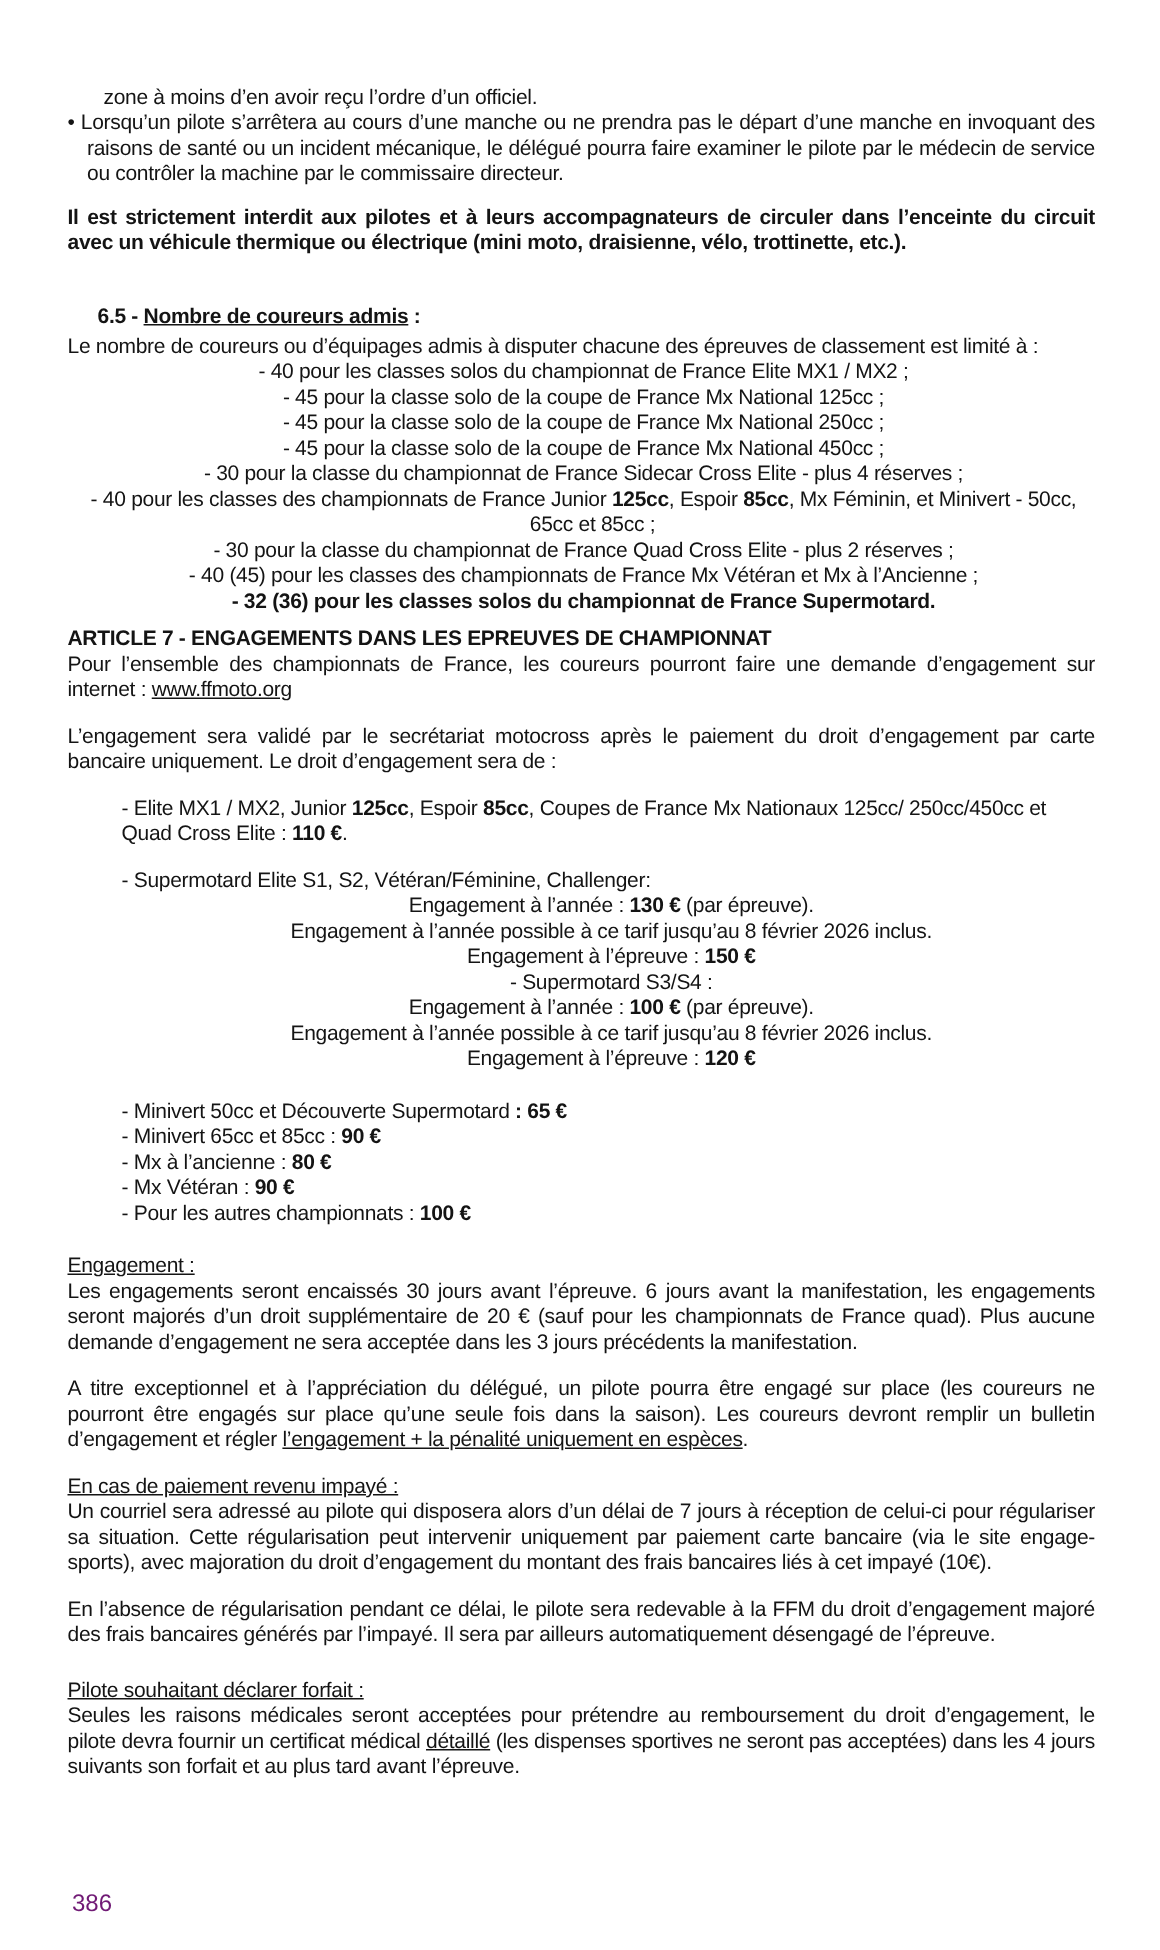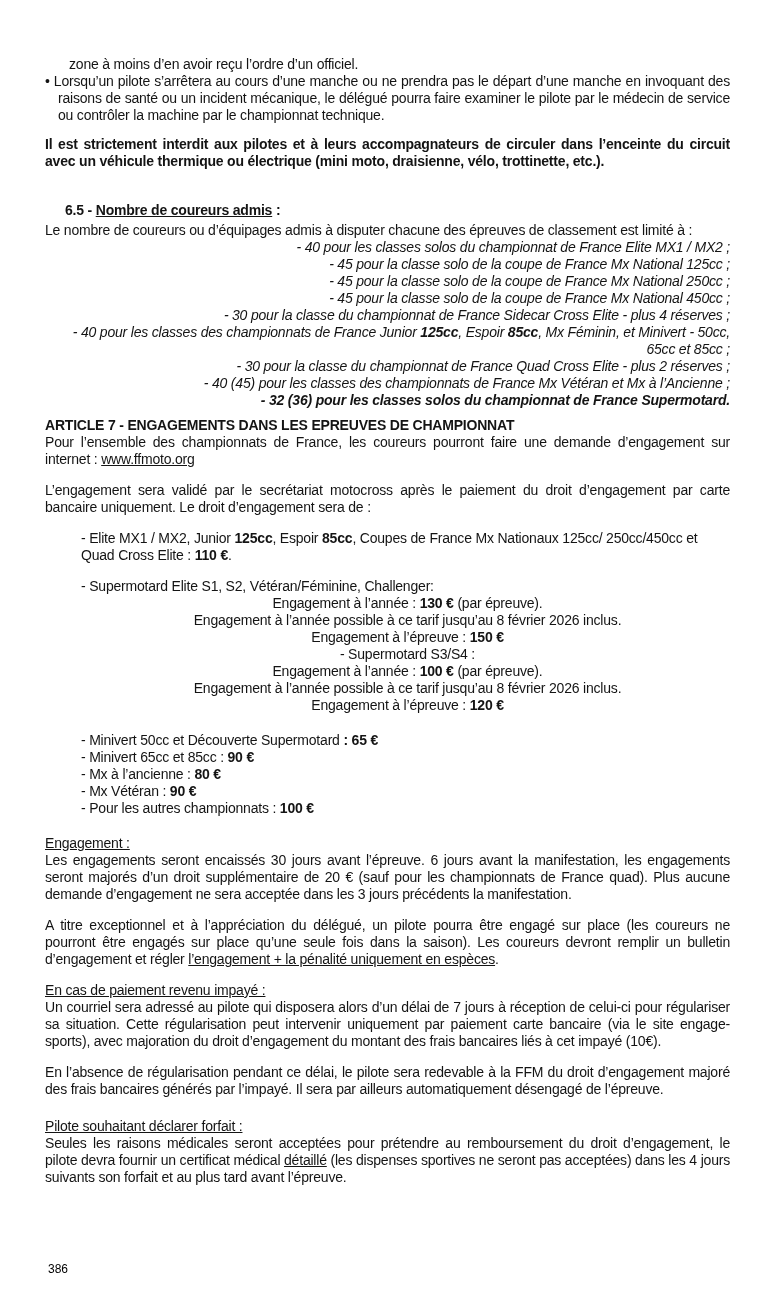--- a/index.html
+++ b/index.html
@@ -18,41 +18,41 @@
     color: #141414;
   }
   .block { text-align: justify; }
   .b { font-weight: 700; }
   .u { text-decoration: underline; }
   .cont   { margin-left: 24px; text-align: left; }
   .bullet { padding-left: 13px; text-indent: -13px; }
   .para   { text-align: justify; }
   .h-article { font-weight: 700; text-align: left; }
   .h-section { margin-left: 20px; font-weight: 700; text-align: left; margin-top: 24px; margin-bottom: 3px; }
-  .li1    { margin-left: 3px; padding-left: 12px; text-indent: -12px; text-align: right; font-style: italic; }
+  .li1    { margin-left: 3px; padding-left: 12px; text-indent: -12px; text-align: center; }
   .li-flat{ margin-left: 36px; text-align: left; }
   .li2    { margin-left: 40px; text-align: center; }
   .spacer { width: 100%; }
   .pagenum {
     position: absolute;
     left: 48px;
     bottom: 22px;
-    font-size: 12px;
+    font-size: 16px;
     letter-spacing: 0;
-    color: #000000;
+    color: #701a75;
   }
   .bullet-glyph { display: inline; }
 </style>
 </head>
 <body>
 
 <div class="page">
   <div class="doc">
       <div class="block cont"><span>zone à moins d’en avoir reçu l’ordre d’un officiel.</span></div>
-      <div class="block bullet"><span class="bullet-glyph">•&nbsp;</span><span>Lorsqu’un pilote s’arrêtera au cours d’une manche ou ne prendra pas le départ d’une manche en invoquant des raisons de santé ou un incident mécanique, le délégué pourra faire examiner le pilote par le médecin de service ou contrôler la machine par le championnat technique.</span></div>
+      <div class="block bullet"><span class="bullet-glyph">•&nbsp;</span><span>Lorsqu’un pilote s’arrêtera au cours d’une manche ou ne prendra pas le départ d’une manche en invoquant des raisons de santé ou un incident mécanique, le délégué pourra faire examiner le pilote par le médecin de service ou contrôler la machine par le commissaire directeur.</span></div>
       <div class="block spacer" style="height: 12px;"></div>
       <div class="block para"><span class="b">Il est strictement interdit aux pilotes et à leurs accompagnateurs de circuler dans l’enceinte du circuit avec un véhicule thermique ou électrique (mini moto, draisienne, vélo, trottinette, etc.).</span></div>
       <div class="block spacer" style="height: 8px;"></div>
       <div class="block h-section"><span class="b">6.5 - </span><span class="b u">Nombre de coureurs admis</span><span class="b"> :</span></div>
       <div class="block para"><span>Le nombre de coureurs ou d’équipages admis à disputer chacune des épreuves de classement est limité à :</span></div>
       <div class="block li1"><span>- 40 pour les classes solos du championnat de France Elite MX1 / MX2 ;</span></div>
       <div class="block li1"><span>- 45 pour la classe solo de la coupe de France Mx National 125cc ;</span></div>
       <div class="block li1"><span>- 45 pour la classe solo de la coupe de France Mx National 250cc ;</span></div>
       <div class="block li1"><span>- 45 pour la classe solo de la coupe de France Mx National 450cc ;</span></div>
       <div class="block li1"><span>- 30 pour la classe du championnat de France Sidecar Cross Elite - plus 4 réserves ;</span></div>

